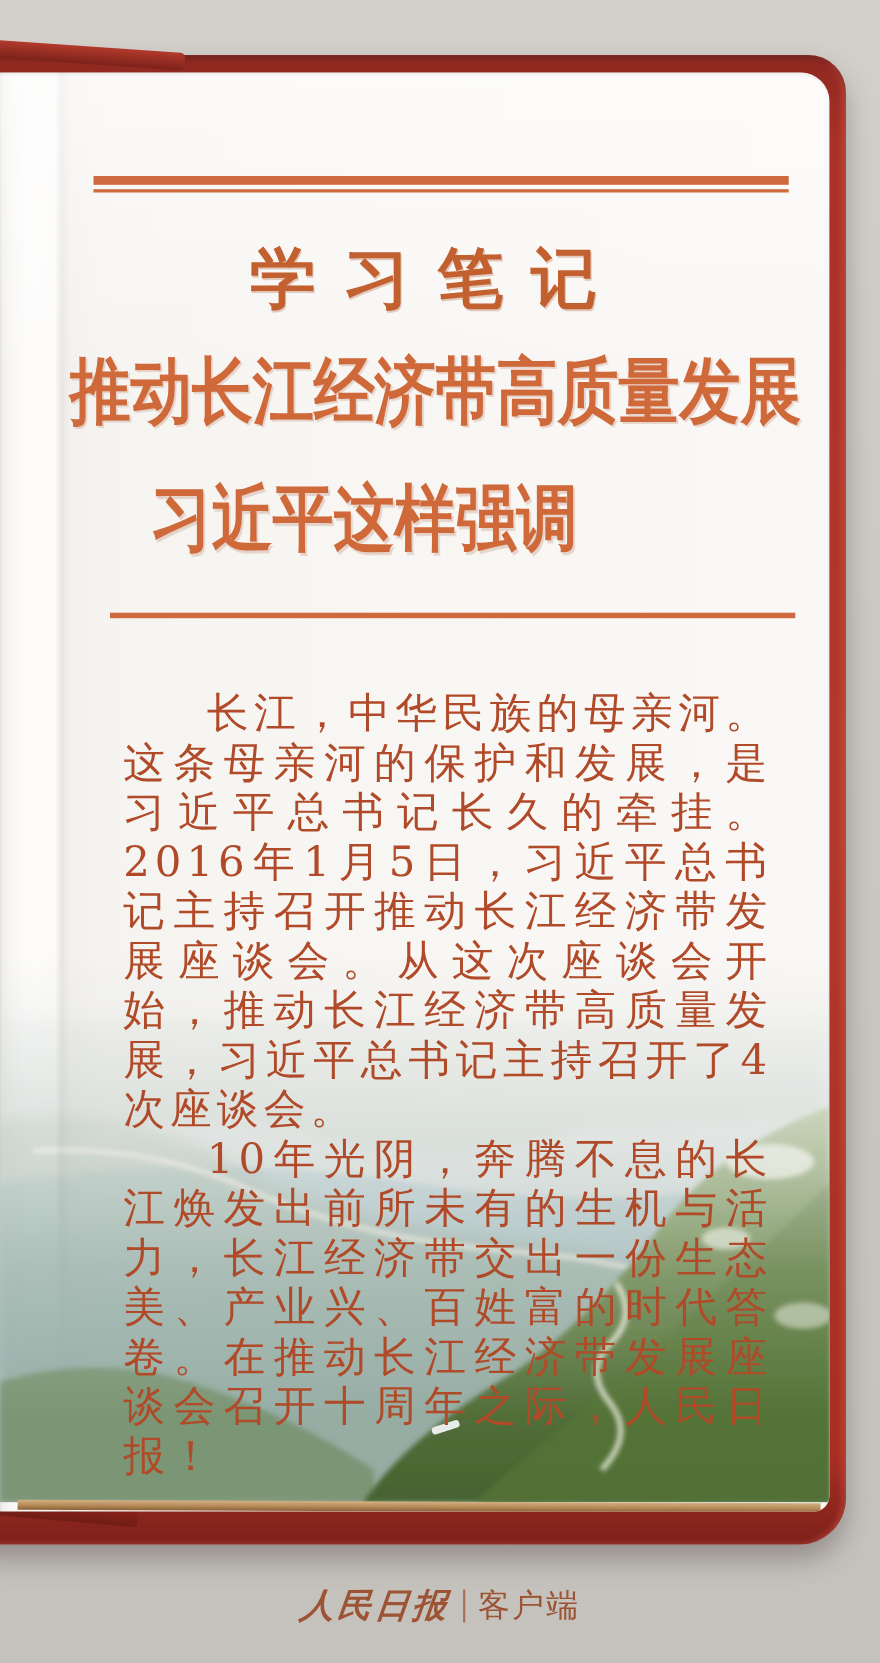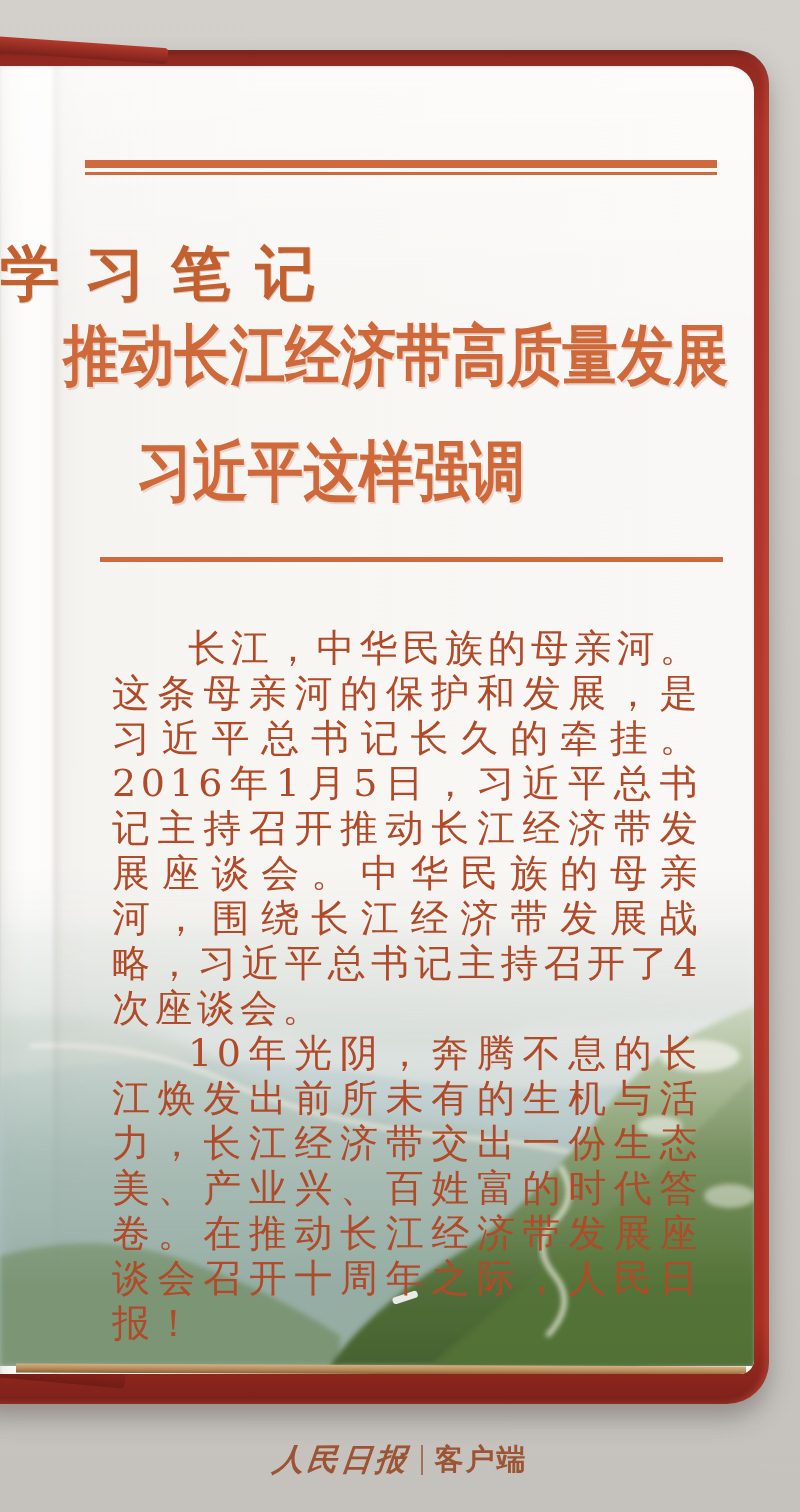--- a/index.html
+++ b/index.html
@@ -37,44 +37,44 @@
     background:linear-gradient(180deg,#d3b184 0%,#b68a58 55%,#8a6238 100%);
     transform:rotate(.25deg);}
 
   
   .divider-top{position:absolute;left:85px;top:94px;width:632px;}
   .divider-top .bar{height:8px;background:#cf6a3e;}
   .divider-top .gap{height:4px;}
   .divider-top .line{height:3px;background:#cf6a3e;}
   .divider-bottom{position:absolute;left:100px;top:491px;width:623px;height:5px;background:#cf6a3e;}
 
-  .masthead{position:absolute;left:0;top:148px;width:770px;text-align:left;
+  .masthead{position:absolute;left:0;top:148px;width:770px;text-align:center;
     font-family:"DejaVu Serif",serif;font-weight:bold;font-size:60px;color:#c3602f;
-    letter-spacing:.42em;text-shadow:1px 1px 0 rgba(150,60,20,.25);margin-top:20px;}
+    letter-spacing:.42em;text-shadow:1px 1px 0 rgba(150,60,20,.25);}
   .masthead span{margin-right:-.42em;}
 
   .title{position:absolute;left:0;width:662px;text-align:center;
     font-weight:900;color:#d0693a;font-size:66px;line-height:1;white-space:nowrap;}
   .title .squeeze{display:inline-block;transform:scaleX(.84);transform-origin:50% 50%;
     text-shadow:2px 2px 1px rgba(140,55,20,.18);}
   .title-1{top:256px;}
   .title-2{top:372px;}
 
   .body-text{position:absolute;left:112px;top:560px;width:590px;
     font-family:"DejaVu Serif",serif;color:#b04a28;font-size:38px;line-height:45px;
     letter-spacing:.12em;text-align:justify;}
   .body-text p{margin:0;text-indent:2em;}
 
   
   .footer-brand{position:absolute;left:0;top:1436px;width:800px;height:48px;
     display:flex;align-items:center;justify-content:center;gap:12px;color:#9c5434;}
   .brand-script{font-family:"DejaVu Serif",serif;font-style:italic;font-weight:bold;
     font-size:31px;letter-spacing:3px;transform:skewX(-6deg);}
   .brand-divider{width:2px;height:30px;background:#9c5434;opacity:.75;}
-  .brand-suffix{font-weight:700;font-size:29px;letter-spacing:2px;}
+  .brand-suffix{font-weight:400;font-size:29px;letter-spacing:2px;}
 </style>
 </head>
 <body>
 
 <div class="canvas">
 
   <div class="book-cover"></div>
   <div class="cover-wedge-tl"></div>
   <div class="cover-wedge-bl"></div>
 
@@ -143,21 +143,21 @@
     <div class="title title-1">
       <span class="squeeze">推动长江经济带高质量发展</span>
     </div>
     <div class="title title-2">
       <span class="squeeze">习近平这样强调</span>
     </div>
 
     <div class="divider-bottom"></div>
 
     <div class="body-text">
-      <p>长江，中华民族的母亲河。这条母亲河的保护和发展，是习近平总书记长久的牵挂。2016年1月5日，习近平总书记主持召开推动长江经济带发展座谈会。中华民族的母亲河，围绕长江经济带发展战略，习近平总书记主持召开了4次座谈会。</p>
+      <p>长江，中华民族的母亲河。这条母亲河的保护和发展，是习近平总书记长久的牵挂。2016年1月5日，习近平总书记主持召开推动长江经济带发展座谈会。从这次座谈会开始，推动长江经济带高质量发展，习近平总书记主持召开了4次座谈会。</p>
       <p>10年光阴，奔腾不息的长江焕发出前所未有的生机与活力，长江经济带交出一份生态美、产业兴、百姓富的时代答卷。在推动长江经济带发展座谈会召开十周年之际，人民日报！</p>
     </div>
 
     <div class="page-edge-bottom"></div>
   </div>
 
   <div class="footer-brand">
     <span class="brand-script">人民日报</span>
     <span class="brand-divider"></span>
     <span class="brand-suffix">客户端</span>

